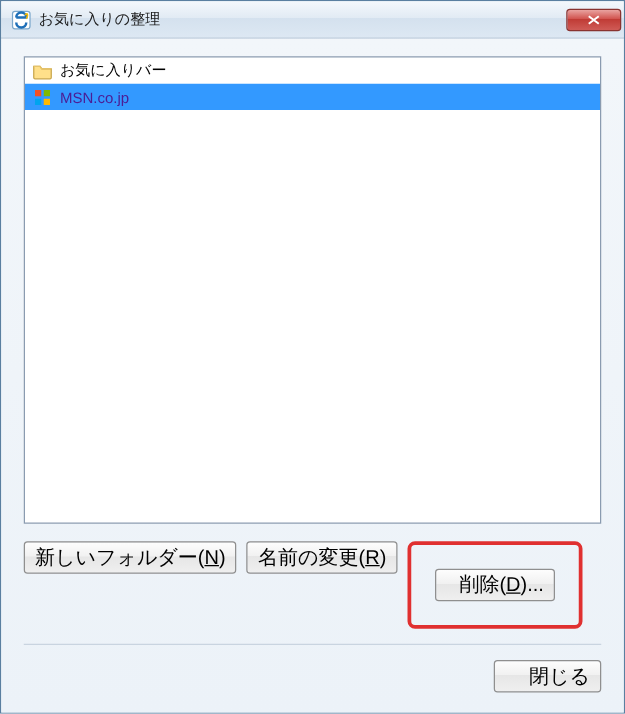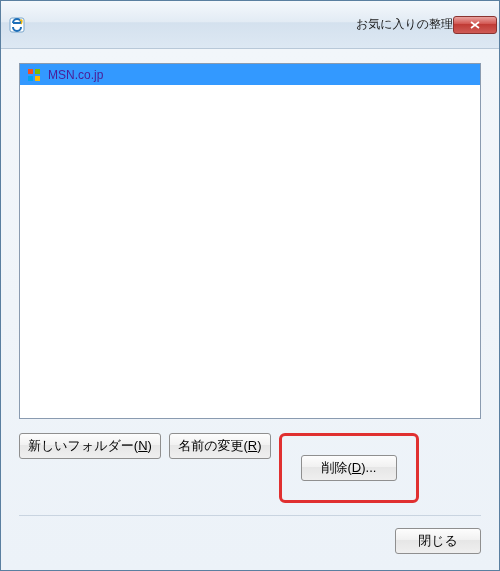--- a/index.html
+++ b/index.html
@@ -15,27 +15,26 @@
   }
   .window {
     width: 500px;
     height: 571px;
     border: 1px solid #5a7fa0;
     background: linear-gradient(to bottom, #e8f0f8 0%, #dce7f2 100%);
     display: flex;
     flex-direction: column;
   }
   .titlebar {
-    height: 48px;
+    height: 30px;
     background: linear-gradient(to bottom, #f4f8fc 0%, #e2ebf4 45%, #d4e1ee 46%, #dde8f3 100%);
     border-bottom: 1px solid #b8c8d8;
     display: flex;
     align-items: center;
     padding: 0 2px 0 8px;
-    text-align: right;
   }
   .title-icon {
     width: 16px; height: 16px;
     margin-right: 6px;
     display: inline-block;
     position: relative;
   }
   .title-text {
     flex: 1;
     color: #1a1a1a;
@@ -87,25 +86,26 @@
     padding-bottom: 12px;
     border-bottom: 1px solid #c9d4e0;
   }
   .btn {
     height: 26px;
     min-width: 102px;
     background: linear-gradient(to bottom, #fdfdfd 0%, #f1f1f1 45%, #e6e6e6 46%, #efefef 100%);
     border: 1px solid #8f8f8f;
     border-radius: 3px;
     font-family: inherit;
-    font-size: 13px;
+    font-size: 16px;
     color: #000;
     cursor: default;
     padding: 0 8px;
     white-space: nowrap;
+    text-align: right;
   }
   .btn .ul { text-decoration: underline; }
   .highlight-frame {
     border: 3px solid #e03030;
     border-radius: 6px;
     padding: 19px;
     display: inline-flex;
   }
   .highlight-frame .btn { min-width: 96px; }
   .close-row {
@@ -130,20 +130,29 @@
     <span class="title-text">お気に入りの整理</span>
     <div class="close-btn">
       <svg width="10" height="8" viewBox="0 0 10 8">
         <path d="M1 1 L9 7 M9 1 L1 7" stroke="#fff" stroke-width="1.6"></path>
       </svg>
     </div>
   </div>
 
   <div class="client">
     <div class="listbox" id="listbox">
+        <div class="list-item">
+          <span class="item-icon">
+            <svg width="16" height="16" viewBox="0 0 16 16">
+              <path d="M1 4 h5 l1.5 2 H15 v7 a1 1 0 0 1 -1 1 H2 a1 1 0 0 1 -1 -1 Z" fill="#ffe08a" stroke="#c9a64b"></path>
+              <path d="M1 4 h5 l1.5 2 H15" fill="none" stroke="#e8c469"></path>
+            </svg>
+          </span>
+          <span>お気に入りバー</span>
+        </div>
         <div class="list-item selected">
           <span class="item-icon">
             <svg width="16" height="16" viewBox="0 0 16 16">
               <rect x="2" y="2" width="5" height="5" fill="#f25022"></rect>
               <rect x="9" y="2" width="5" height="5" fill="#7fba00"></rect>
               <rect x="2" y="9" width="5" height="5" fill="#00a4ef"></rect>
               <rect x="9" y="9" width="5" height="5" fill="#ffb900"></rect>
             </svg>
           </span>
           <span>MSN.co.jp</span>

